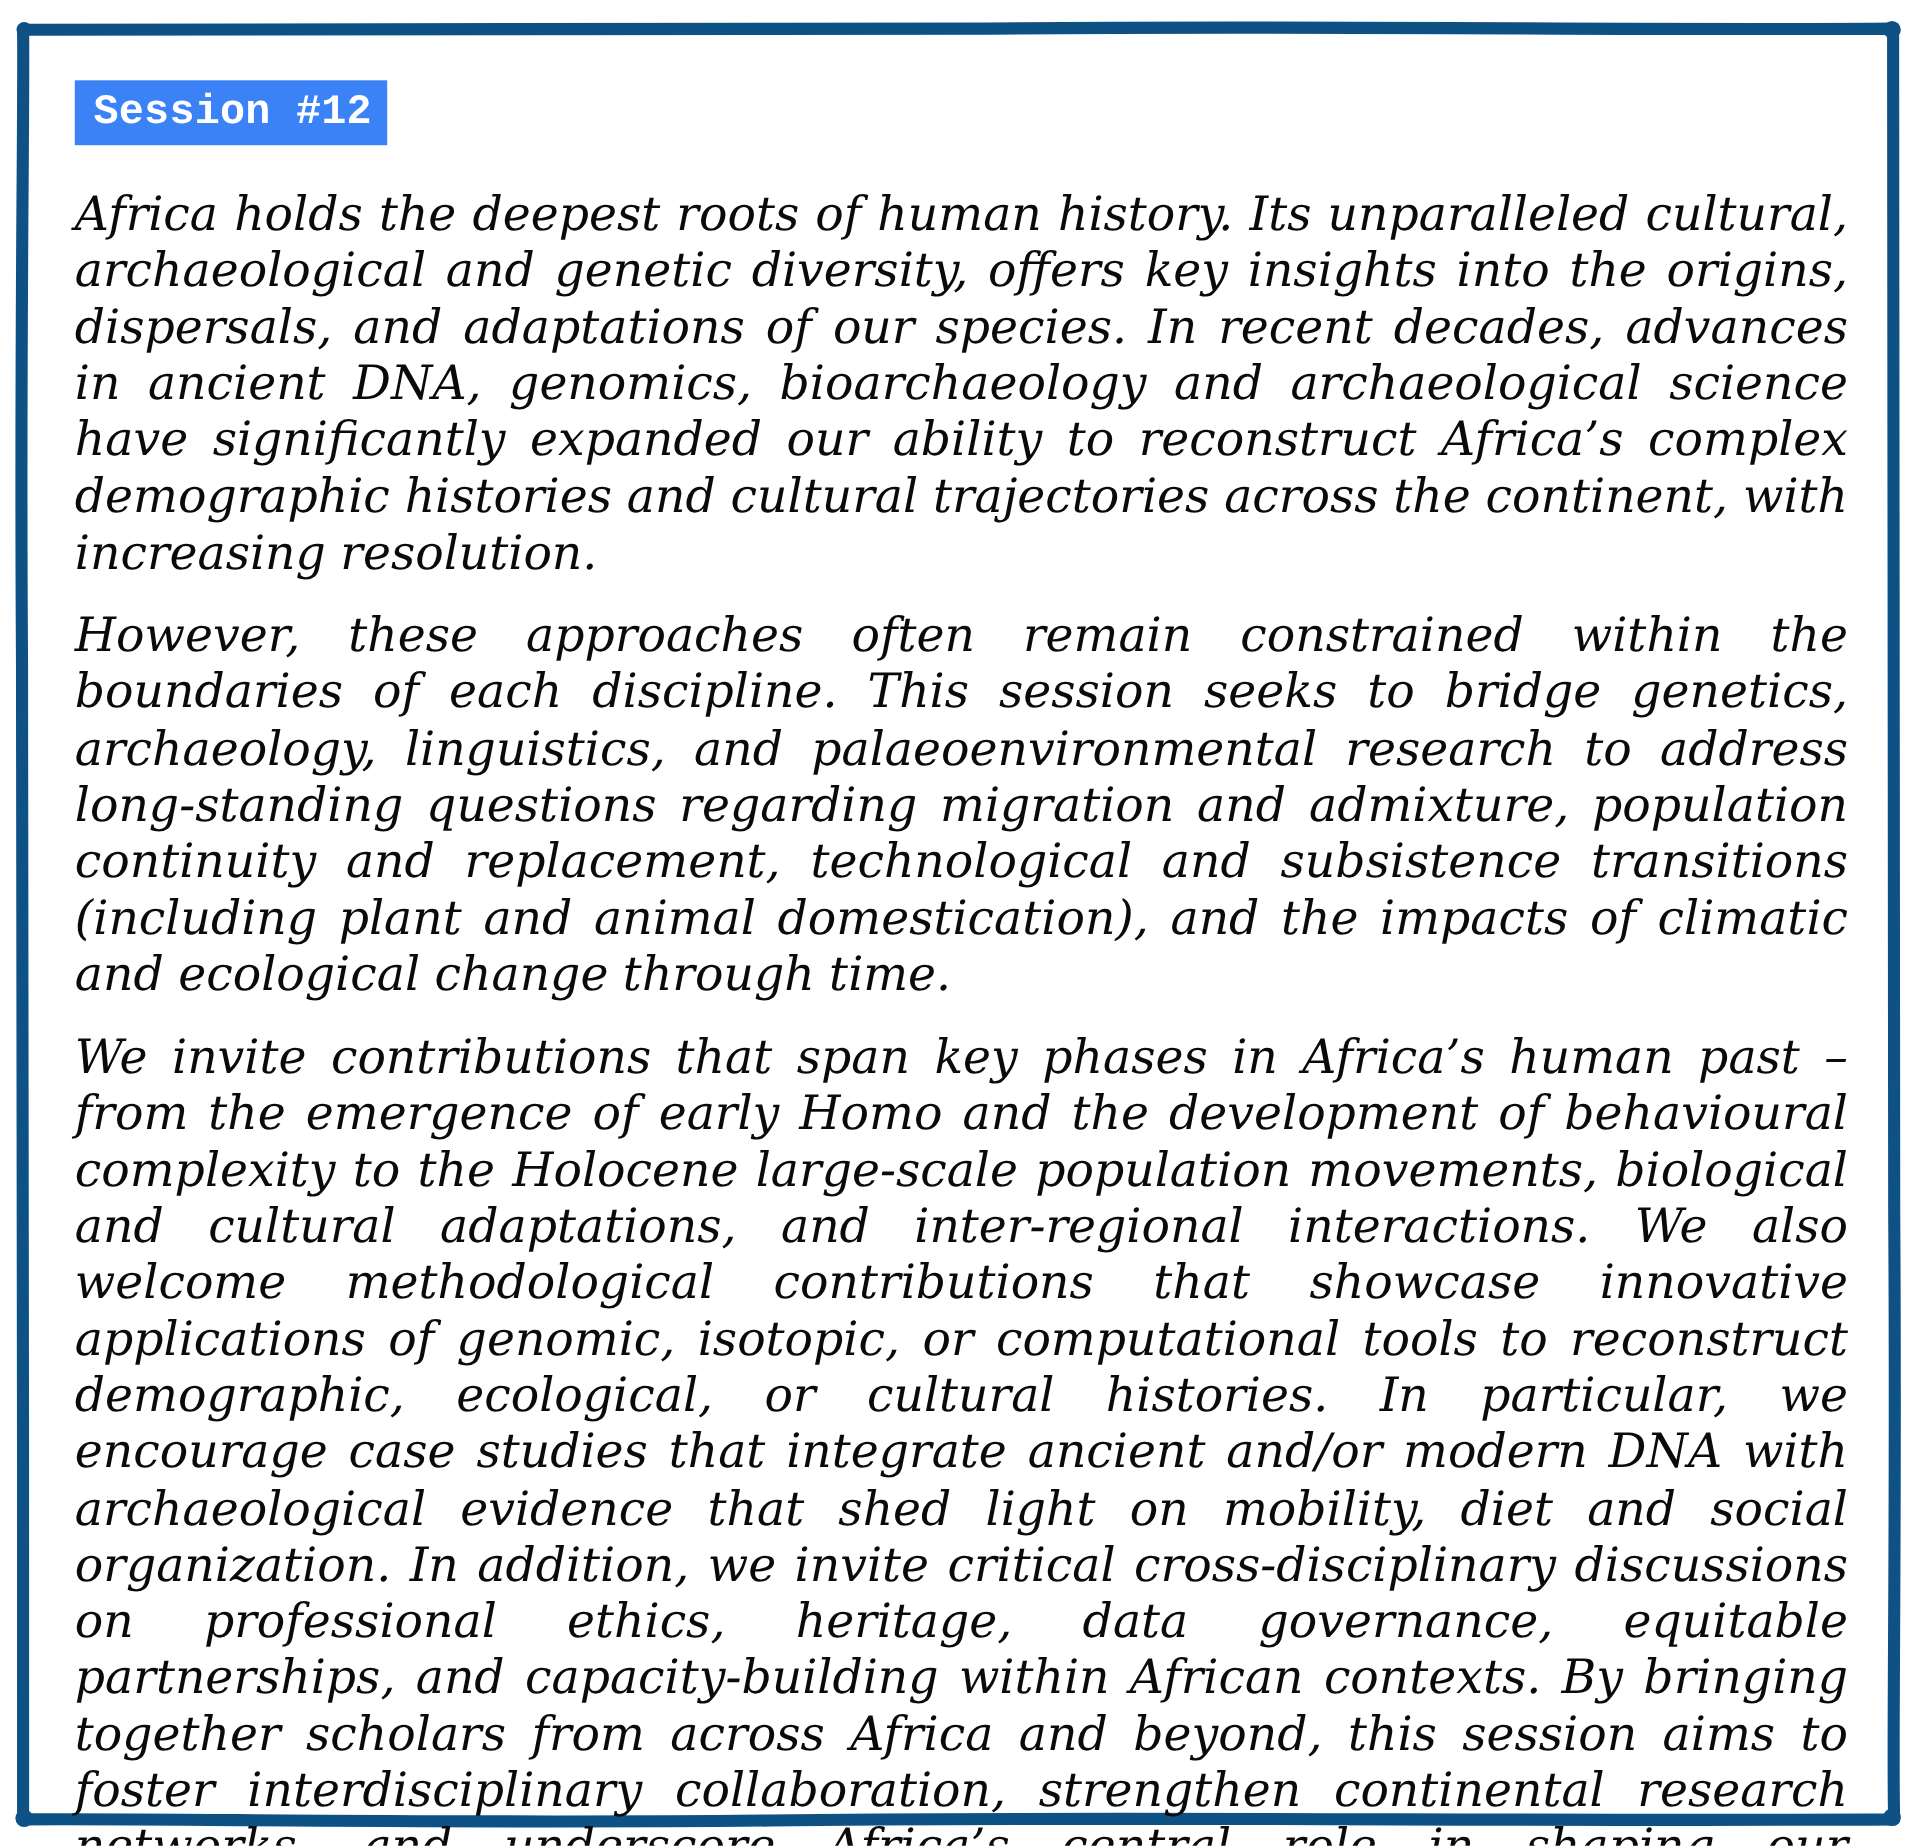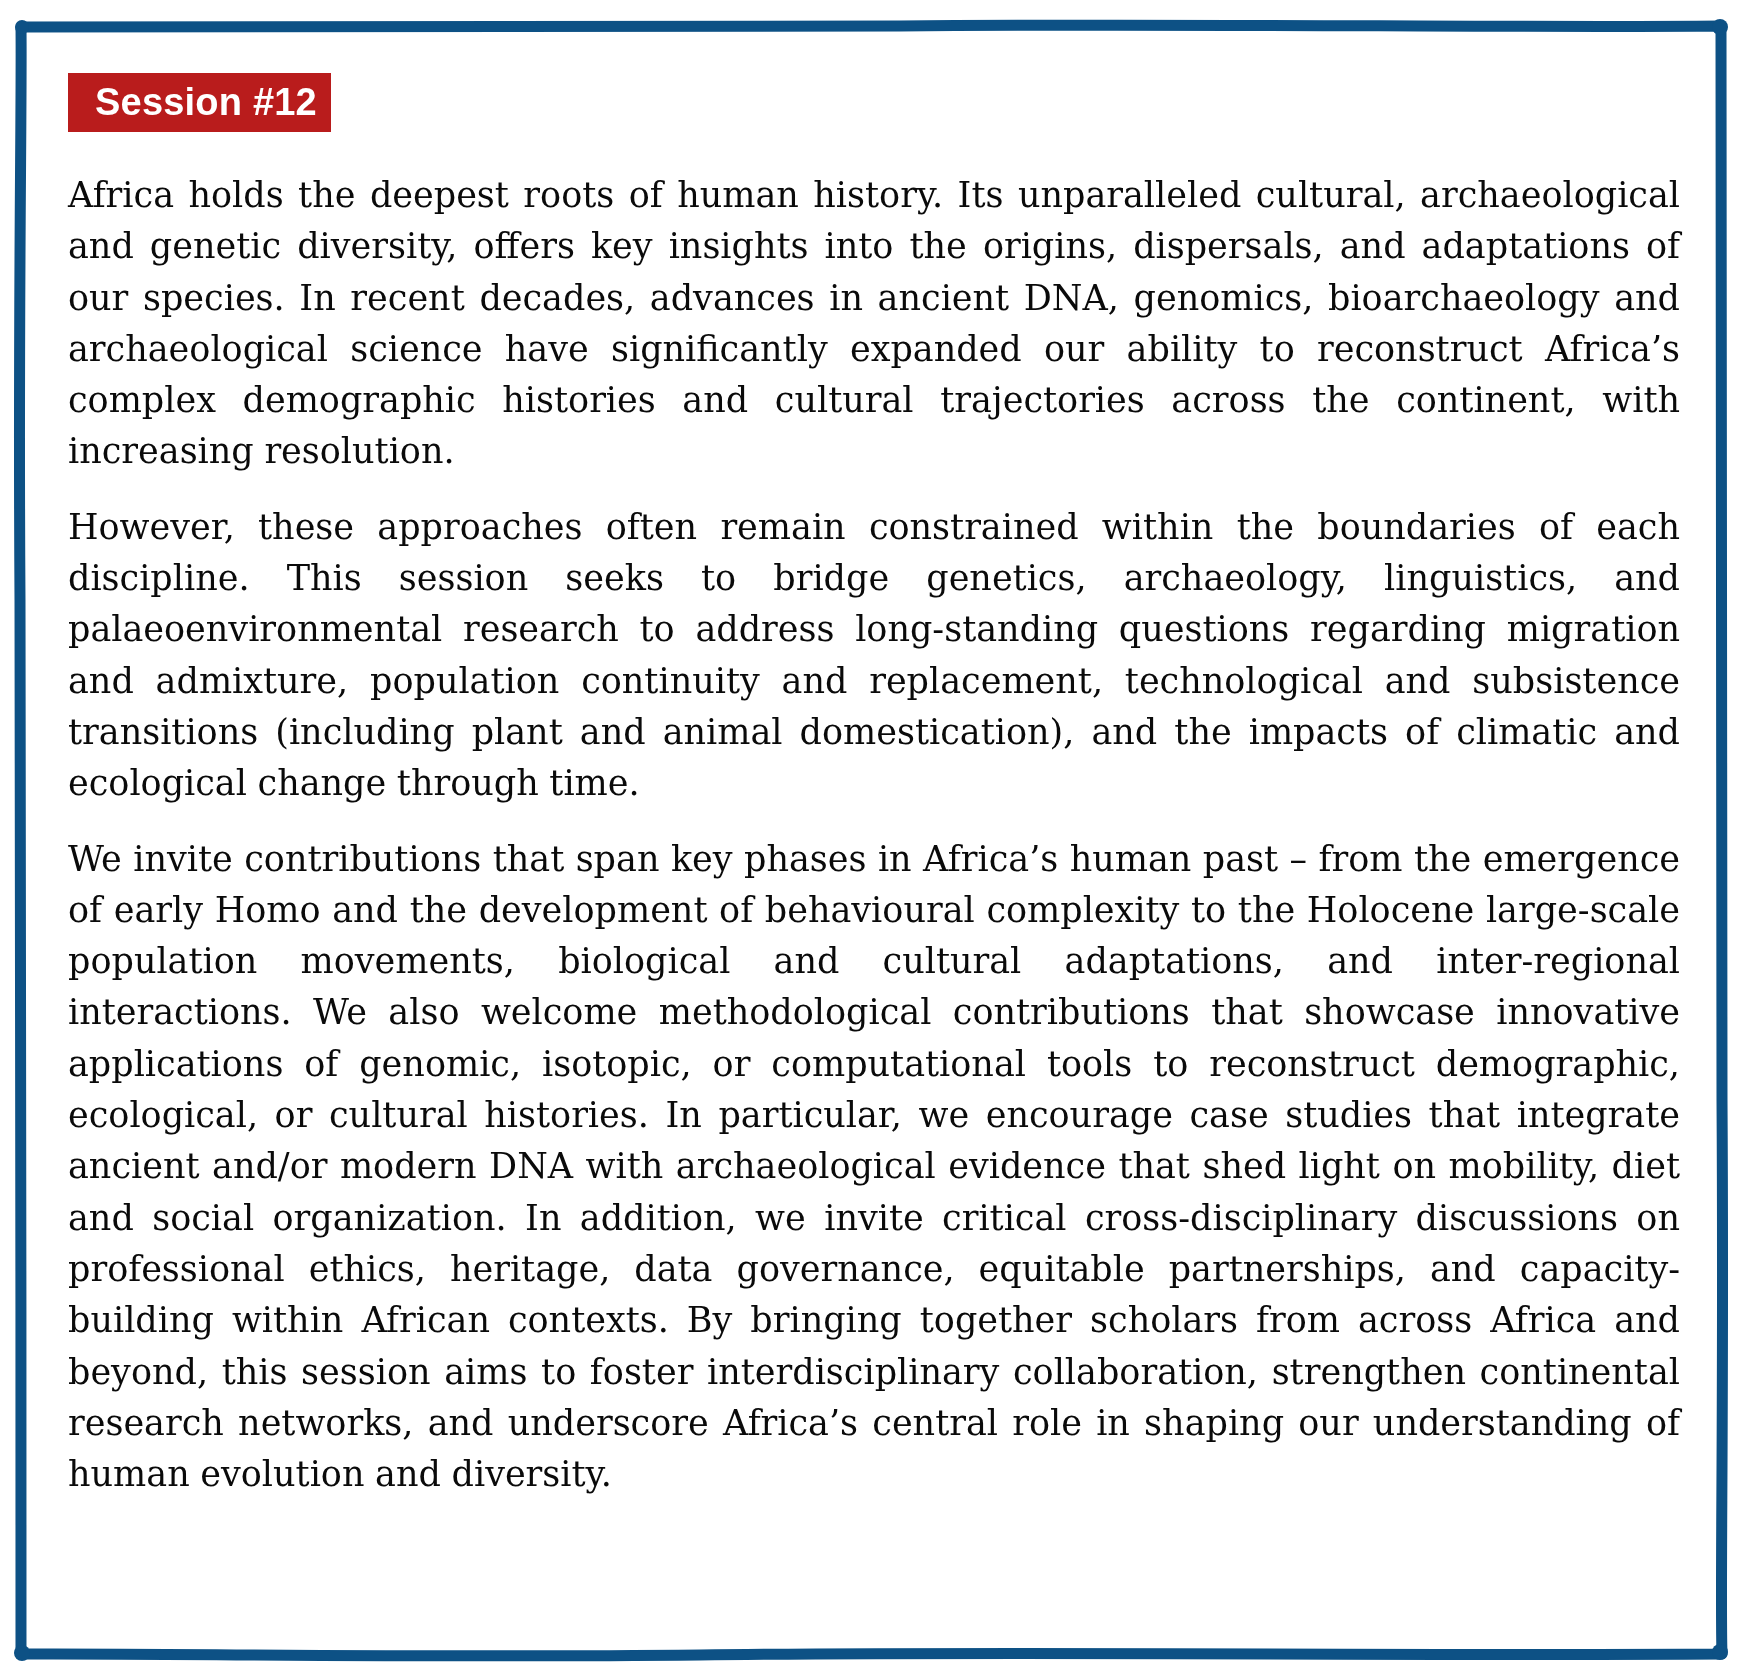--- a/index.html
+++ b/index.html
@@ -21,43 +21,44 @@
       top: 0;
       width: 1746px;
       height: 1678px;
       pointer-events: none;
     }
     .badge {
       position: absolute;
       left: 68px;
       top: 73px;
       height: 59px;
-      padding: 0 14px 0 27px;
-      background: #b91c1c;
+      padding: 0 14px 0 17px;
+      background: #3b82f6;
       color: #ffffff;
-      font-family: Liberation Sans, sans-serif;
+      font-family: Liberation Mono, monospace;
       font-weight: bold;
       font-size: 38px;
       line-height: 59px;
       white-space: nowrap;
       letter-spacing: 0.2px;
     }
     .content {
       position: absolute;
       left: 68px;
       top: 170px;
       width: 1612px;
     }
     .content p {
       margin: 0 0 24px 0;
-      font-size: 35px;
+      font-size: 43px;
       line-height: 51.3px;
       text-align: justify;
       hyphens: none;
       word-spacing: -0.5px;
+      font-style: italic;
     }
     .content p:last-child {
       margin-bottom: 2px;
     }
   </style>
 </head>
 <body>
 
 <svg class="frame-svg" viewBox="0 0 1746 1678" xmlns="http://www.w3.org/2000/svg">
   <path d="M 21 27

